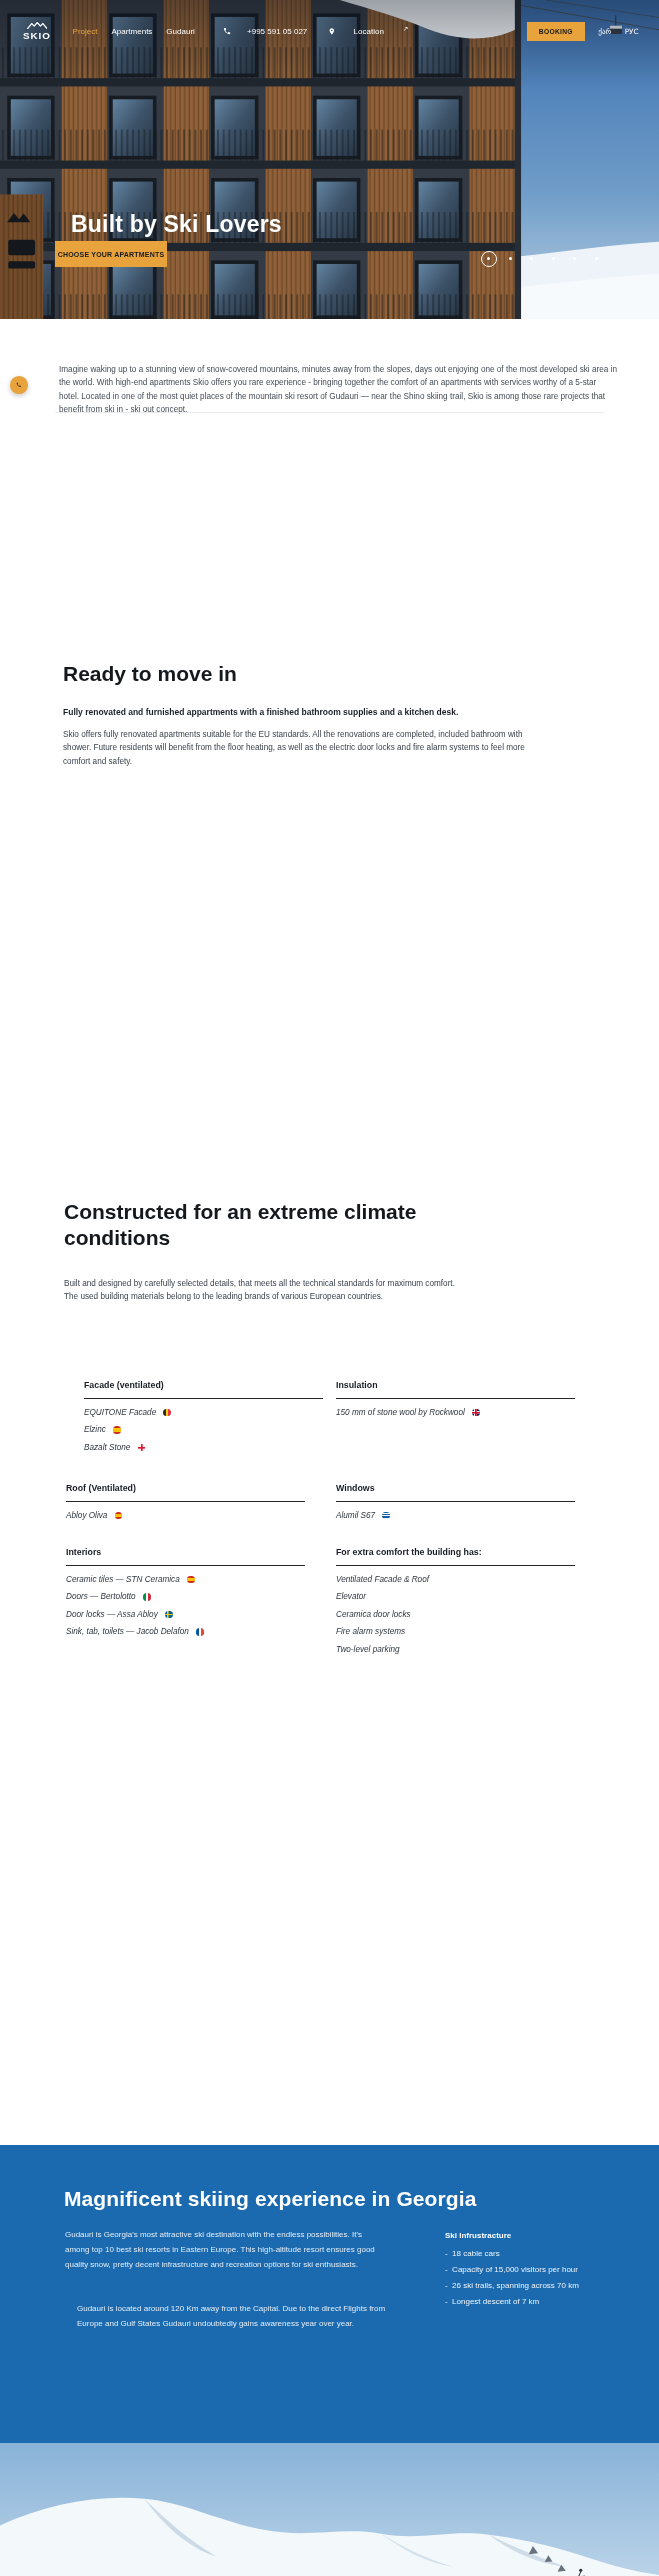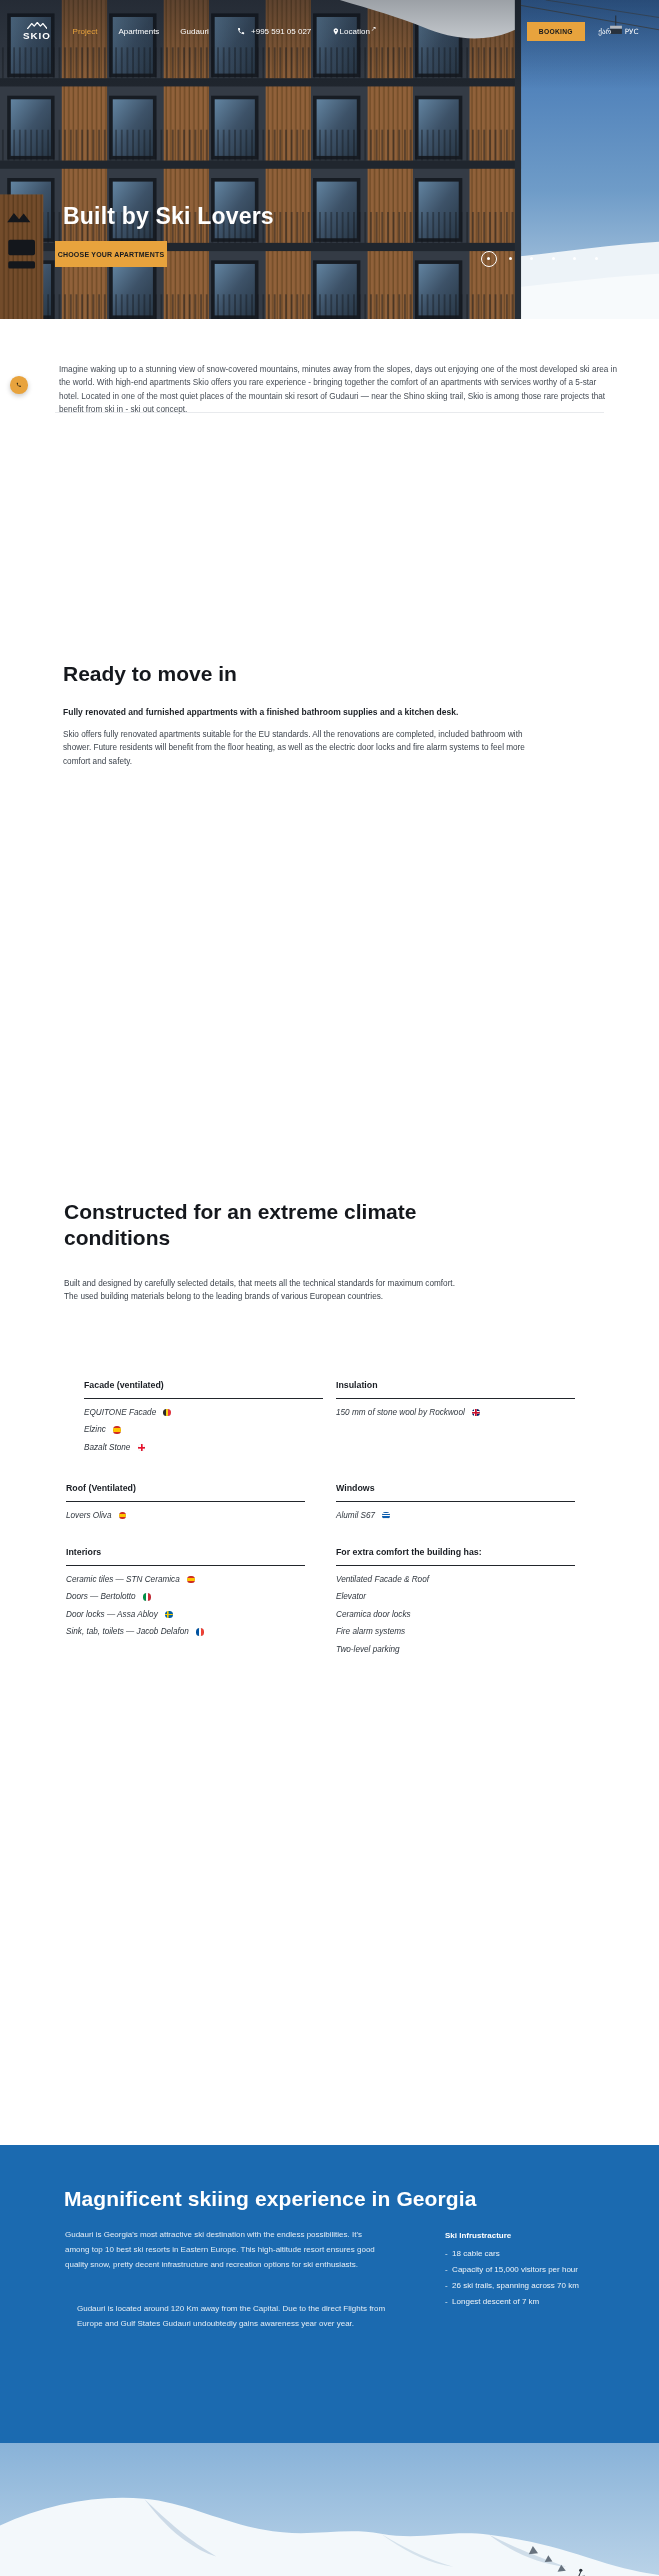--- a/index.html
+++ b/index.html
@@ -7,30 +7,30 @@
   #page{position:relative;width:659px;height:2744px;background:#fff;overflow:hidden;}
 
   
   .hero{position:absolute;left:0;top:0;width:659px;height:319px;overflow:hidden;}
   .hero-art{position:absolute;inset:0;width:100%;height:100%;display:block;}
   .hero-shade{position:absolute;inset:0;background:linear-gradient(180deg,rgba(12,18,28,.38),rgba(12,18,28,0) 28%);pointer-events:none;}
   .site-header{position:absolute;left:0;top:0;right:0;height:63px;display:flex;align-items:center;padding:0 20.6px 0 23px;z-index:5;}
   .logo{display:flex;flex-direction:column;align-items:center;color:#fff;text-decoration:none;cursor:pointer;}
   .logo-mark{display:block;margin-bottom:1px;}
   .logo-text{font-size:9.8px;font-weight:bold;letter-spacing:1px;color:#fff;}
-  .main-nav{display:flex;gap:21px;margin-left:21.6px;}
+  .main-nav{display:flex;gap:14px;margin-left:21.6px;}
   .nav-link{color:#fff;font-size:8px;text-decoration:none;cursor:pointer;}
   .nav-link.active{color:var(--accent);}
-  .phone{display:flex;align-items:center;gap:6px;margin-left:28px;color:#fff;font-size:8px;text-decoration:none;cursor:pointer;}
-  .location{display:flex;align-items:center;gap:0;margin-left:20.6px;color:#fff;font-size:8px;text-decoration:none;cursor:pointer;}
+  .phone{display:flex;align-items:center;gap:16px;margin-left:28px;color:#fff;font-size:8px;text-decoration:none;cursor:pointer;}
+  .location{display:flex;align-items:center;gap:18px;margin-left:20.6px;color:#fff;font-size:8px;text-decoration:none;cursor:pointer;}
   .ext-arrow{font-size:6.7px;margin-left:1px;position:relative;top:-2.1px;}
   .spacer{flex:1;}
   .booking-btn{background:var(--accent);color:#16181c;font-size:6.7px;font-weight:bold;letter-spacing:0.3px;padding:6.2px 12px;text-decoration:none;cursor:pointer;}
   .lang{color:#fff;font-size:7.2px;margin-left:13.4px;text-decoration:none;cursor:pointer;font-family:"DejaVu Sans",sans-serif;}
-  .hero-title{position:absolute;left:55px;top:195px;margin:8px;font-size:23px;font-weight:bold;color:#fff;z-index:4;letter-spacing:0.2px;}
+  .hero-title{position:absolute;left:55px;top:195px;margin:16px;font-size:23px;font-weight:bold;color:#fff;z-index:4;letter-spacing:0.2px;}
   .hero-cta{position:absolute;left:55px;top:241px;width:112px;height:26px;background:var(--accent);color:#191b1f;font-size:7px;font-weight:bold;letter-spacing:0.2px;display:flex;align-items:center;justify-content:center;text-decoration:none;cursor:pointer;z-index:4;}
   .dots{position:absolute;left:487px;top:257px;display:flex;align-items:center;z-index:4;}
   .dot{width:3.1px;height:3.1px;border-radius:50%;background:#fff;margin-right:18.5px;position:relative;cursor:pointer;}
   .dot.active::after{content:'';position:absolute;left:50%;top:50%;width:14px;height:14px;border:0.8px solid #fff;border-radius:50%;transform:translate(-50%,-50%);}
 
   
   .intro{position:absolute;left:55px;top:359px;width:582px;margin:4px;font-size:8.2px;line-height:13.4px;color:#454c55;white-space:pre-line;}
   .phone-fab{position:absolute;left:10.3px;top:376px;width:17.5px;height:17.5px;border-radius:50%;background:var(--accent);border:none;display:flex;align-items:center;justify-content:center;cursor:pointer;box-shadow:0 2.1px 5.2px rgba(0,0,0,.22);}
   .divider{position:absolute;left:55px;right:55px;top:412px;height:0.5px;background:#e8eaed;}
 
@@ -277,21 +277,21 @@
           <span>150 mm of stone wool by Rockwool</span>
           <span class="flag f-uk"></span>
         </div>
       </div>
   </div>
   <div class="spec-group g3">
     <h3>Roof (Ventilated)</h3>
     <div class="rule"></div>
     <div class="spec-rows">
         <div class="spec-row">
-          <span>Lovers Oliva</span>
+          <span>Abloy Oliva</span>
           <span class="flag f-spain"></span>
         </div>
       </div>
   </div>
   <div class="spec-group g4">
     <h3>Windows</h3>
     <div class="rule"></div>
     <div class="spec-rows">
         <div class="spec-row">
           <span>Alumil S67</span>

